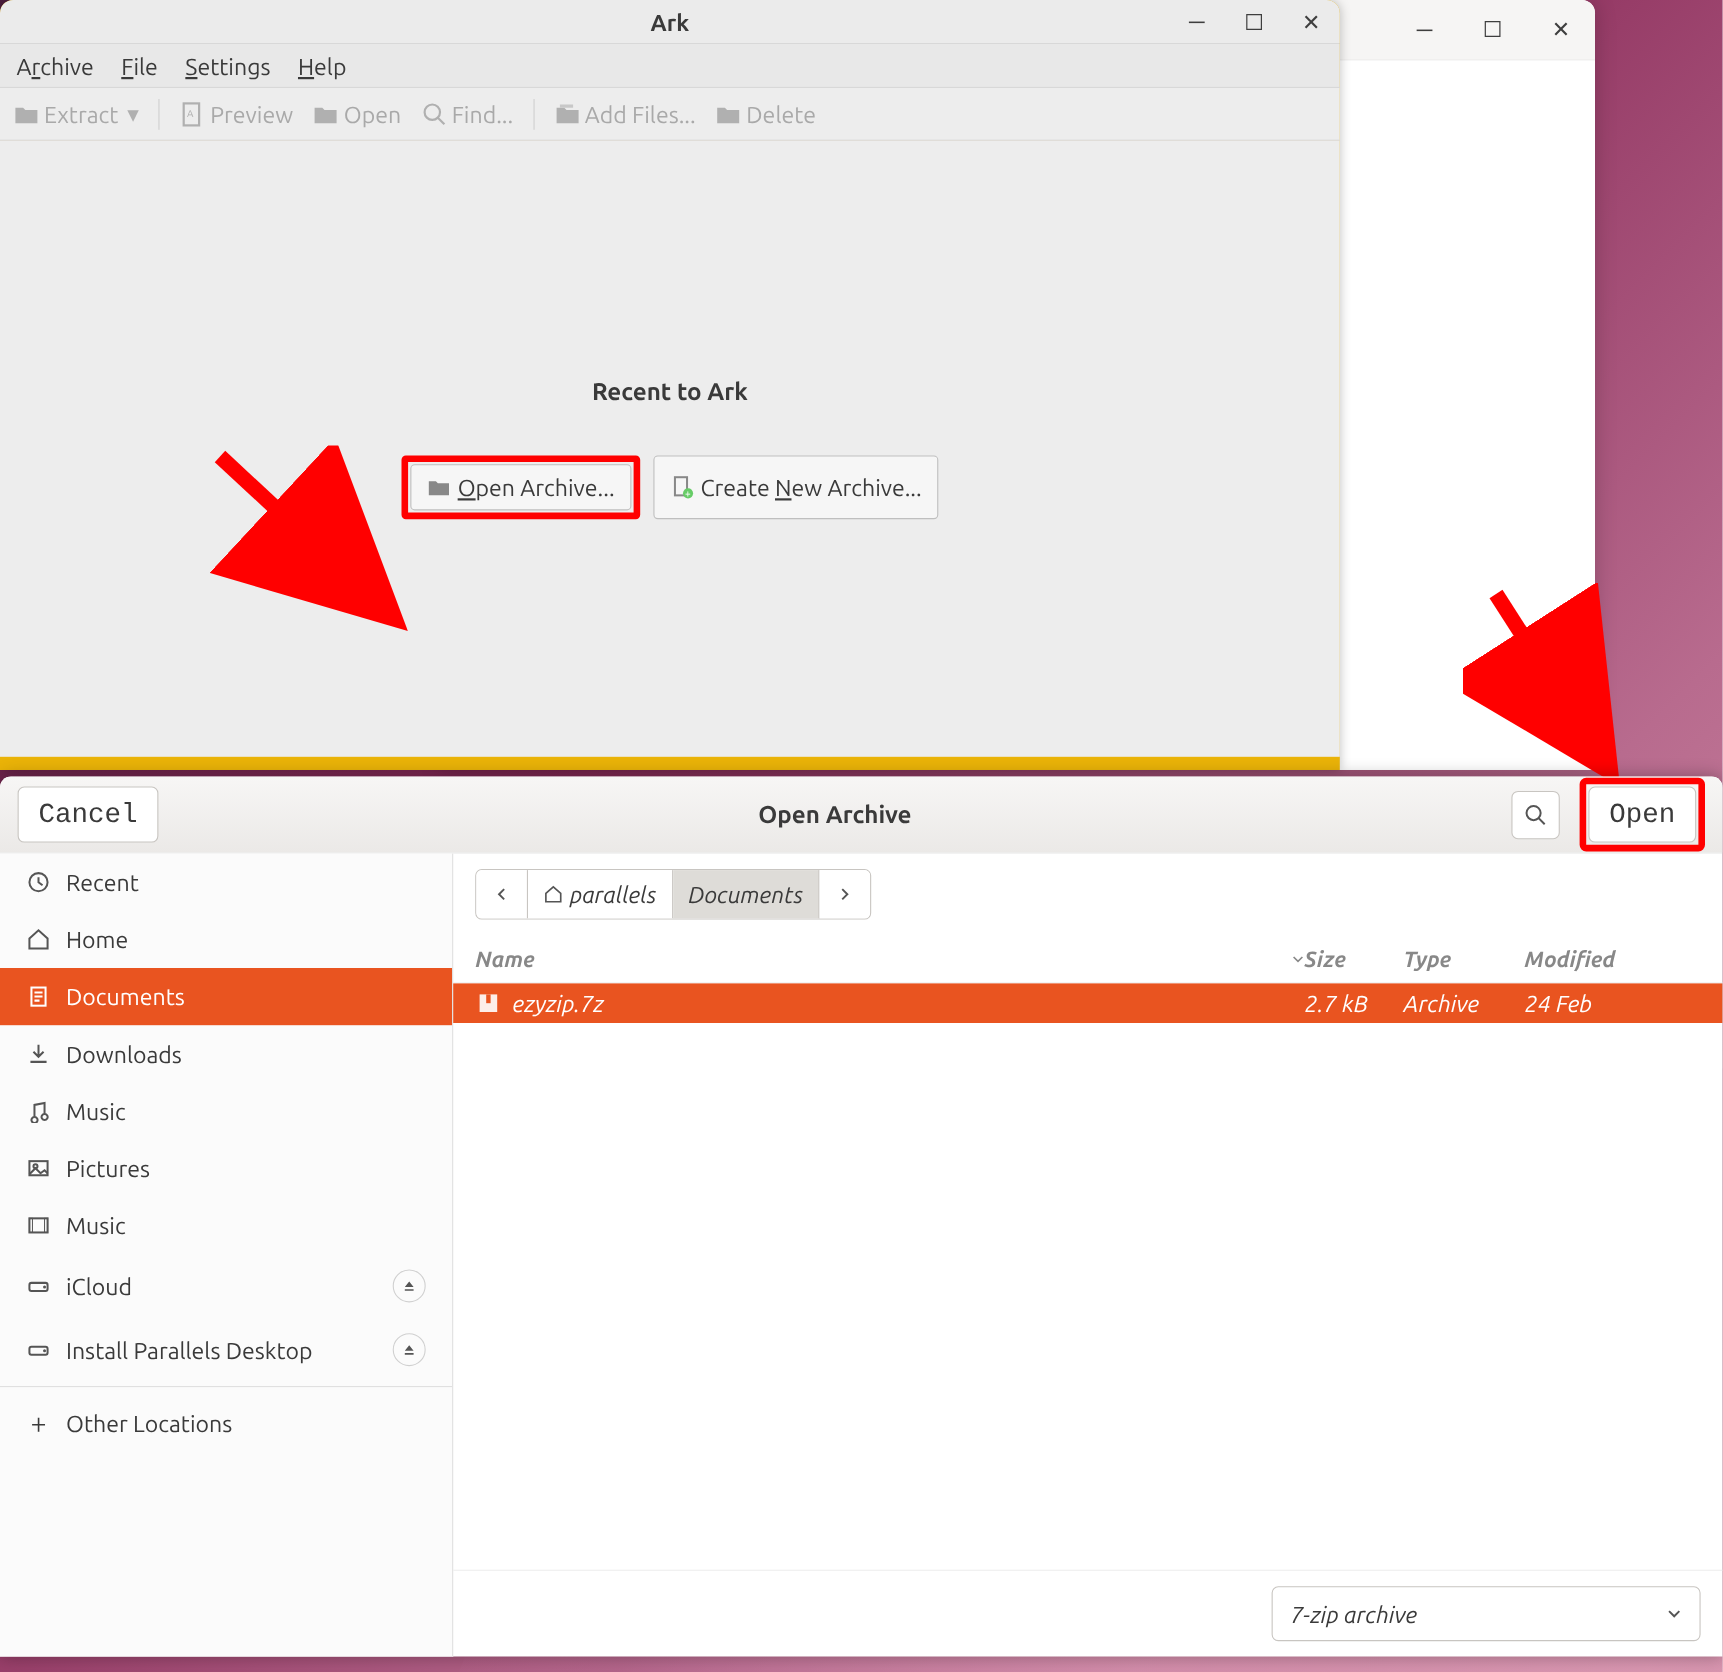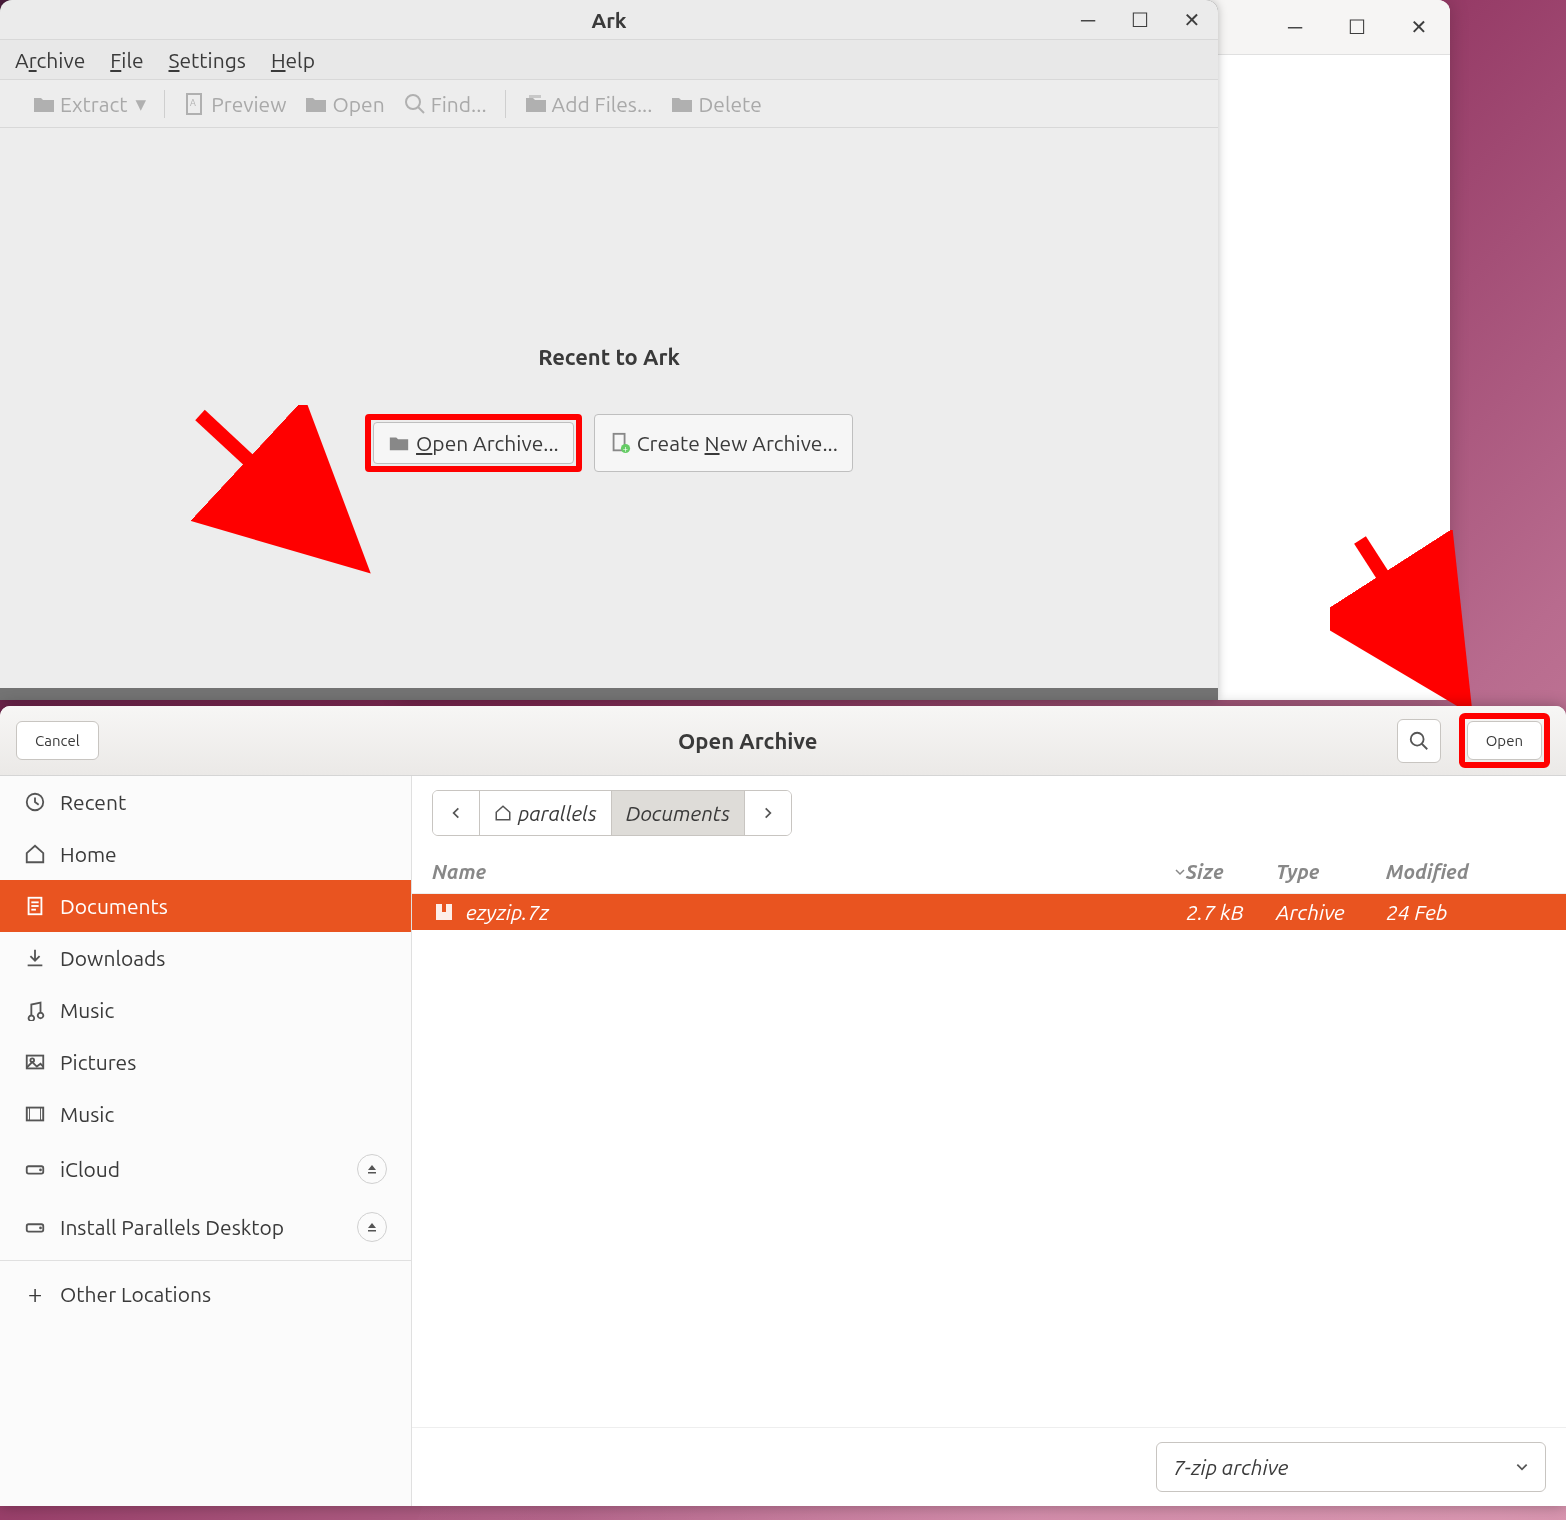--- a/index.html
+++ b/index.html
@@ -5,43 +5,43 @@
 * { box-sizing: border-box; margin: 0; padding: 0; font-family: Ubuntu, -apple-system, sans-serif; }
 body { width: 1566px; height: 1520px; background: linear-gradient(135deg, #4c1d3d 0%, #8b2c5a 40%, #b86b8e 70%, #d89aae 100%); position: relative; overflow: hidden; }
 .wave { position: absolute; width: 1800px; height: 1800px; border-radius: 50%; right: -600px; bottom: -1200px; background: radial-gradient(circle, rgba(220,150,180,0.6) 30%, rgba(180,100,140,0.4) 60%, transparent 80%); }
 
 
 .bg-window { position: absolute; top: 0; left: 400px; width: 1050px; height: 700px; background: #fff; border-radius: 12px 12px 0 0; box-shadow: 0 0 20px rgba(0,0,0,0.2); }
 .bg-titlebar { height: 55px; background: #f6f5f4; border-radius: 12px 12px 0 0; display: flex; justify-content: flex-end; align-items: center; padding: 0 20px; gap: 40px; border-bottom: 1px solid #e0e0e0; }
 .win-ctrl { width: 22px; height: 22px; display: flex; align-items: center; justify-content: center; color: #3e3e3e; font-size: 20px; cursor: pointer; }
 
 
-.ark-window { position: absolute; top: 0; left: 0; width: 1218px; height: 700px; background: #737373; border-radius: 12px 12px 0 0; box-shadow: 0 0 10px rgba(0,0,0,0.25); }
+.ark-window { position: absolute; top: 0; left: 0; width: 1218px; height: 700px; background: #eab308; border-radius: 12px 12px 0 0; box-shadow: 0 0 10px rgba(0,0,0,0.25); }
 .ark-titlebar { height: 40px; background: #ebebeb; border-radius: 12px 12px 0 0; display: flex; align-items: center; justify-content: center; position: relative; border-bottom: 1px solid #d8d8d8; }
 .ark-title { font-size: 21px; font-weight: 700; color: #3a3a3a; }
 .ark-wc { position: absolute; right: 15px; display: flex; gap: 30px; }
 .ark-menubar { height: 40px; background: #e8e8e8; display: flex; align-items: center; padding: 0 15px; gap: 25px; border-bottom: 1px solid #d8d8d8; }
 .menu-item { font-size: 21px; color: #3a3a3a; cursor: pointer; }
 .menu-item .u { text-decoration: underline; }
-.ark-toolbar { height: 48px; background: #ededed; display: flex; align-items: center; padding: 0 28px; gap: 10px; border-bottom: 1px solid #d8d8d8; }
+.ark-toolbar { height: 48px; background: #ededed; display: flex; align-items: center; padding: 0 8px; gap: 10px; border-bottom: 1px solid #d8d8d8; }
 .tb-btn { display: flex; align-items: center; gap: 4px; font-size: 21px; color: #a9a9a9; padding: 2px 4px; }
 .tb-ico { width: 24px; height: 24px; }
 .tb-sep { width: 1px; height: 28px; background: #cfcfcf; margin: 0 4px; }
 .ark-content { height: 560px; display: flex; flex-direction: column; align-items: center; justify-content: center; background: #ededed; }
 .welcome { font-size: 22px; font-weight: 700; color: #3a3a3a; margin-bottom: 45px; }
 .btn-row { display: flex; gap: 12px; }
 .ark-btn { display: flex; align-items: center; gap: 6px; background: #f6f6f6; border: 1px solid #bfbfbf; border-radius: 4px; padding: 8px 14px; font-size: 21px; color: #3a3a3a; cursor: pointer; }
 .ark-btn .u { text-decoration: underline; }
 .hl-red { border: 6px solid #ff0000; border-radius: 4px; padding: 2px; }
 .arrow { position: absolute; pointer-events: none; }
 
 
 .fc-window { position: absolute; top: 706px; left: 0; width: 1566px; height: 800px; background: #fff; box-shadow: 0 0 15px rgba(0,0,0,0.3); border-radius: 10px 10px 0 0; display: flex; flex-direction: column; }
 .fc-header { height: 70px; background: linear-gradient(#f7f6f5, #ebe9e7); border-radius: 10px 10px 0 0; display: flex; align-items: center; padding: 0 16px; border-bottom: 1px solid #d5d5d5; gap: 12px; }
-.fc-btn { background: #fff; border: 1px solid #c8c5c1; border-radius: 6px; padding: 10px 18px; font-size: 15px; color: #3a3a3a; cursor: pointer; }
+.fc-btn { background: #fff; border: 1px solid #c8c5c1; border-radius: 6px; padding: 10px 18px; font-size: 25px; color: #3a3a3a; cursor: pointer; font-family: Liberation Mono, monospace; }
 .fc-title { flex: 1; text-align: center; font-size: 22px; font-weight: 700; color: #3a3a3a; }
 .fc-search { width: 44px; height: 44px; display: flex; align-items: center; justify-content: center; border: 1px solid #c8c5c1; border-radius: 6px; background: #fff; cursor: pointer; }
 .fc-open-wrap { border: 6px solid #ff0000; border-radius: 6px; padding: 2px; margin-left: 6px; }
 
 .fc-body { flex: 1; display: flex; min-height: 0; }
 .sidebar { width: 412px; border-right: 1px solid #e0e0e0; background: #fbfbfb; overflow-y: auto; }
 .sb-item { display: flex; align-items: center; gap: 14px; padding: 14px 24px; font-size: 21px; color: #3a3a3a; cursor: pointer; position: relative; }
 .sb-item.active { background: #e95420; color: #fff; }
 .sb-ico { width: 22px; height: 22px; flex-shrink: 0; }
 .sb-eject { margin-left: auto; width: 30px; height: 30px; border: 1px solid #d0d0d0; border-radius: 15px; display: flex; align-items: center; justify-content: center; font-size: 14px; }

